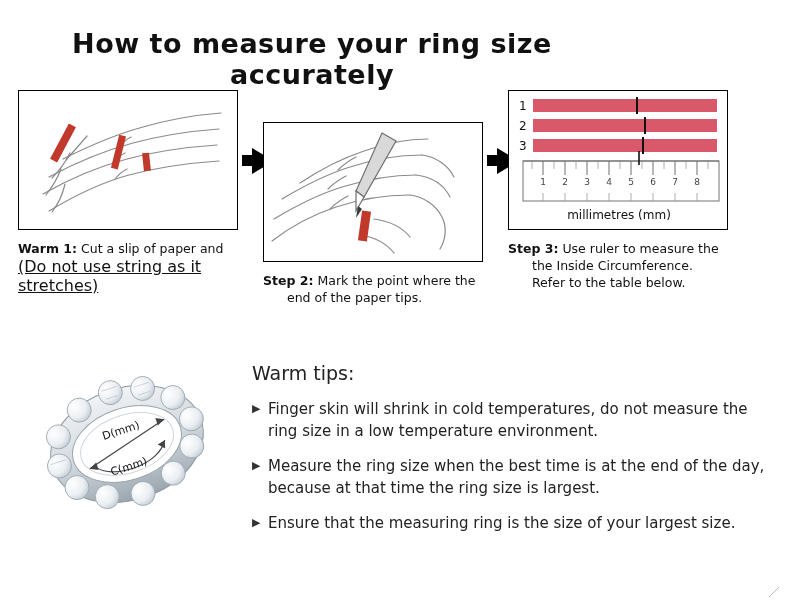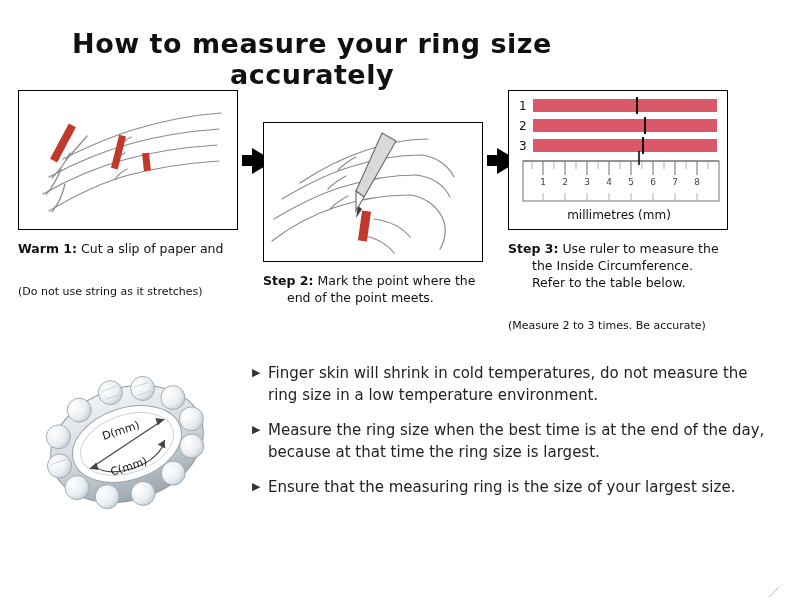--- a/index.html
+++ b/index.html
@@ -65,23 +65,24 @@
 
   .caption {
     margin-top: 10px;
     font-size: 12.5px;
     line-height: 17px;
     color: #111;
   }
   .caption .lbl { font-weight: 700; }
   .caption .bold { font-weight: 400; }
   .note {
-    margin-top: 28px;
-    font-size: 11px;
+    margin-top: 0;
+    font-size: 16px;
     color: #111;
+    text-decoration: underline;
   }
 
   
   .arrow {
     position: absolute;
     top: 58px;
     width: 0;
     height: 0;
     border-top: 13px solid transparent;
     border-bottom: 13px solid transparent;
@@ -216,21 +217,21 @@
             <polygon points="92,68 100,74 92,88" fill="#ffffff" stroke="#6f6f6f" stroke-width="1.2"></polygon>
             <polygon points="94,83 98,86 92,95" fill="#3a3a3a"></polygon>
           </g>
 
           <rect x="96" y="88" width="9" height="30" fill="#c0392b" transform="rotate(8 100 103)"></rect>
         </svg>
       </div>
       <div class="caption">
         <span class="lbl">Step 2:</span>
         <span>Mark the point where the</span><br>
-        <span style="padding-left:24px;">end of the point meets.</span>
+        <span style="padding-left:24px;">end of the paper tips.</span>
       </div>
     </div>
 
     <div class="arrow-bar arrow-bar-2"></div>
     <div class="arrow arrow-2"></div>
 
     <div class="step step-3">
       <div class="panel">
         <svg width="220" height="140" viewBox="0 0 220 140">
 
@@ -301,21 +302,20 @@
         </svg>
       </div>
       <div class="caption">
         <span class="lbl">Step 3:</span>
         <span>Use ruler to measure the</span><br>
         <span style="padding-left:24px;">
           <span>the </span><span class="bold">Inside Circumference</span><span>.</span>
         </span><br>
         <span style="padding-left:24px;">Refer to the table below.</span>
       </div>
-      <div class="note">(Measure 2 to 3 times. Be accurate)</div>
     </div>
 
   </div>
 
   <div class="ring-art">
     <svg width="215" height="185" viewBox="0 0 215 185">
       <defs>
         <radialGradient id="gemg" cx="35%" cy="30%" r="75%">
           <stop offset="0%" stop-color="#ffffff"></stop>
           <stop offset="65%" stop-color="#eaeef2"></stop>
@@ -366,20 +366,21 @@
           <polygon points="142,100 134,102 140,108" fill="#444" stroke="none"></polygon>
         </g>
       </g>
 
       <text x="100" y="82" font-family="DejaVu Sans, sans-serif" font-size="11" fill="#111" text-anchor="middle" transform="rotate(-18 100 82)">D(mm)</text>
       <text x="108" y="118" font-family="DejaVu Sans, sans-serif" font-size="11" fill="#111" text-anchor="middle" transform="rotate(-18 108 118)">C(mm)</text>
     </svg>
   </div>
 
   <div class="warm-wrap">
+    <div class="warm-title">Warm tips:</div>
 
     <div class="tip">
       <span class="bullet">▶</span>
       <span class="tip-text">Finger skin will shrink in cold temperatures, do not measure the ring size in a low temperature environment.</span>
     </div>
     <div class="tip">
       <span class="bullet">▶</span>
       <span class="tip-text">Measure the ring size when the best time is at the end of the day, because at that time the ring size is largest.</span>
     </div>
     <div class="tip">

